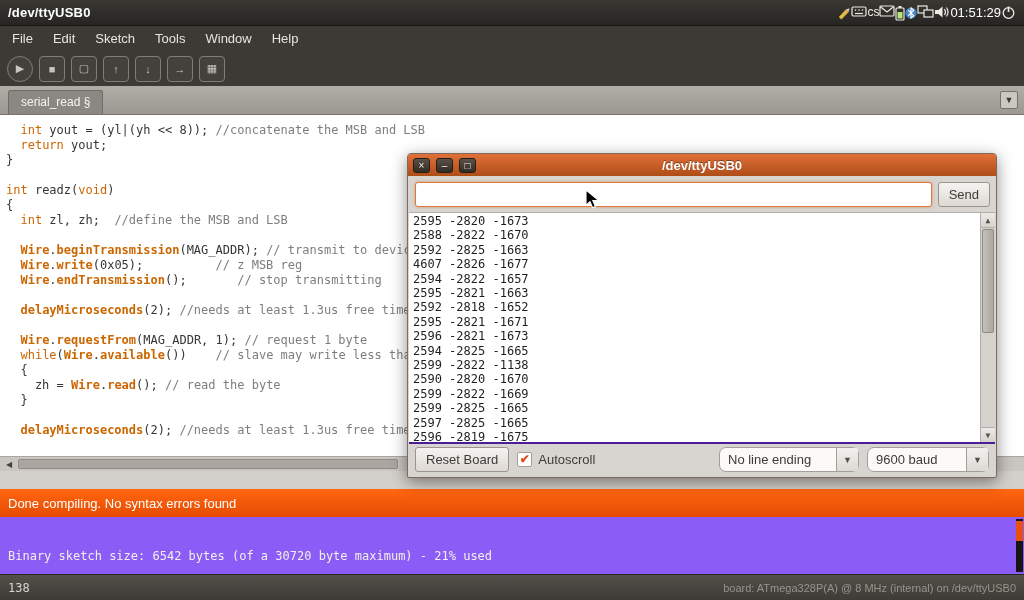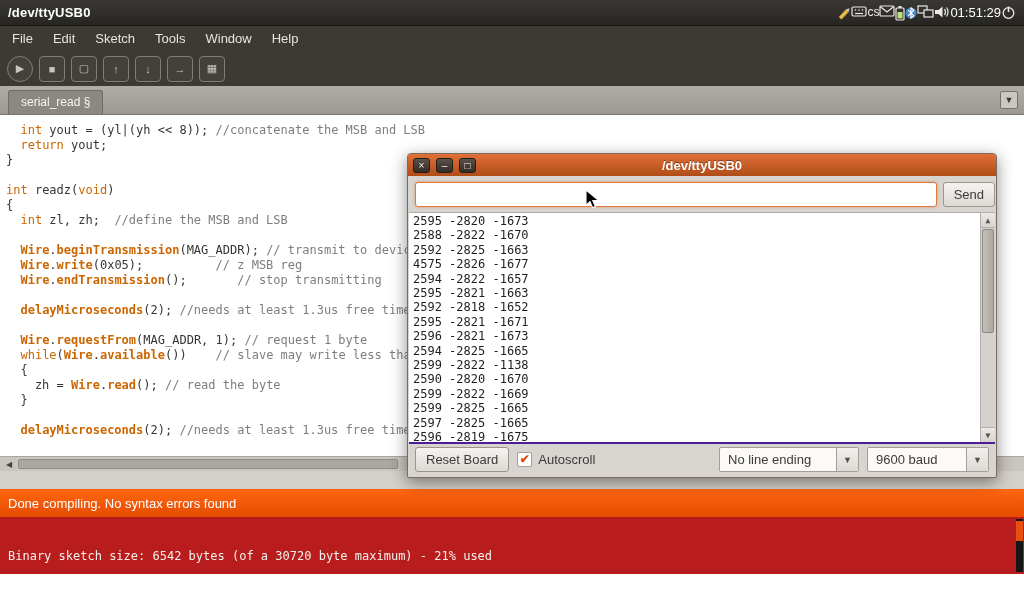--- a/index.html
+++ b/index.html
@@ -60,21 +60,21 @@
   .hs-thumb{position:absolute;left:18px;width:380px;top:2px;height:10px;
     background:#aba69f;border:1px solid #918d86;border-radius:2px}
   .strip{position:absolute;top:471px;height:18px;width:100%;background:#d3cfca}
 
   
   .statusbar{position:absolute;top:489px;height:28px;width:100%;
     background:linear-gradient(#ff6712,#e64b00);color:#fff;font-size:13px;
     display:flex;align-items:center;padding:8px 8px}
 
   
-  .console{position:absolute;top:517px;height:57px;width:100%;background:#b91c1c;
+  .console{position:absolute;top:517px;height:57px;width:100%;background:#8b5cf6;
     color:#f2f0ea;font-family:"DejaVu Sans Mono",monospace;font-size:12px;
     padding:32px 0 0 8px}
   .console-scroll{position:absolute;right:1px;top:519px;width:7px;height:53px;
     background:#151515}
   .console-thumb{position:absolute;top:2px;left:0;width:7px;height:20px;background:#e8500f}
 
   
   .footer{position:absolute;top:574px;height:26px;width:100%;
     background:linear-gradient(#53504a,#3e3b36);border-top:1px solid #2a2824;
     display:flex;align-items:center;padding:0 8px;font-size:12px}
@@ -85,21 +85,21 @@
   .dialog{position:absolute;left:407px;top:153px;width:590px;height:325px;
     background:#d8d4d0;border:1px solid #7e6a5a;border-radius:4px 4px 2px 2px;
     box-shadow:0 4px 16px rgba(0,0,0,.45);z-index:40}
   .dlg-title{height:22px;background:linear-gradient(#e1703a,#af4d17);
     border-radius:3px 3px 0 0;display:flex;align-items:center;padding:0 5px;position:relative}
   .win-btn{width:17px;height:15px;margin-right:6px;border:1px solid #241d15;
     border-radius:3px;background:linear-gradient(#5a5148,#332c25);color:#f1ede8;
     font-size:10px;line-height:13px;text-align:center}
   .dlg-title-text{position:absolute;left:0;right:0;text-align:center;color:#fff;
     font-weight:bold;font-size:13px;text-shadow:0 -1px 0 rgba(0,0,0,.4);pointer-events:none}
-  .dlg-sendrow{display:flex;align-items:center;padding:6px 1px 5px 7px;gap:6px}
+  .dlg-sendrow{display:flex;align-items:center;padding:6px 6px 5px 7px;gap:6px}
   .send-input{flex:1;height:25px;border:1px solid #dd7a3e;border-radius:3px;
     background:#fff;box-shadow:0 0 3px rgba(221,122,62,.7);font-size:13px;
     padding:0 6px;outline:none;font-family:"Liberation Sans",sans-serif}
   .btn{height:25px;padding:0 10px;background:linear-gradient(#f5f3f1,#ddd9d4);
     border:1px solid #9b948c;border-radius:3px;font-size:13px;color:#3d3b38;
     font-family:"Liberation Sans",sans-serif}
   .dlg-output{position:absolute;left:1px;right:1px;top:58px;height:232px;
     background:#fff;border-top:1px solid #b2aea9;border-bottom:2px solid #4c1d95;
     font-family:"DejaVu Sans Mono",monospace;font-size:12px;line-height:14.4px;
     color:#1e1e1e;padding:1px 20px 0 4px;overflow:hidden}
@@ -111,21 +111,21 @@
   .vs-btn.bottom{position:absolute;bottom:0;left:0;right:0;border-top:1px solid #b2aea9;border-bottom:none}
   .vs-thumb{position:absolute;top:16px;left:1px;width:12px;height:104px;
     background:linear-gradient(90deg,#c4c0ba,#aca79f);border:1px solid #8e8a83;border-radius:2px}
   .dlg-controls{position:absolute;left:0;right:0;bottom:0;height:35px;
     display:flex;align-items:center;padding:0 7px;gap:8px}
   .chk-wrap{display:flex;align-items:center;gap:6px}
   .checkbox{width:15px;height:15px;background:#fff;border:1px solid #a39e98;
     border-radius:2px;color:#dd4814;font-size:12px;line-height:13px;
     text-align:center;font-weight:bold}
   .chk-label{font-size:13px;color:#3d3b38}
-  .combo{height:25px;background:#fbfaf9;border:1px solid #a39e98;border-radius:2px;
+  .combo{height:25px;background:#fbfaf9;border:1px solid #a39e98;border-radius:7px;
     display:flex;align-items:center}
   .combo-text{padding:0 8px;font-size:13px;color:#3d3b38;flex:1;white-space:nowrap}
   .combo-arrow{width:22px;align-self:stretch;border-left:1px solid #a39e98;
     display:flex;align-items:center;justify-content:center;font-size:9px;
     color:#55524d;background:linear-gradient(#f2f0ee,#ddd9d4);border-radius:0 2px 2px 0}
   .combo.line-ending{width:140px;margin-left:auto}
   .combo.baud{width:122px}
 
   .cursor{position:absolute;left:584px;top:189px;z-index:60;pointer-events:none}
 </style>
@@ -269,38 +269,42 @@
     <span>Done compiling. No syntax errors found</span>
   </div>
 
   <div class="console">
     <span>Binary sketch size: 6542 bytes (of a 30720 byte maximum) - 21% used</span>
   </div>
   <div class="console-scroll">
     <div class="console-thumb"></div>
   </div>
 
+  <div class="footer">
+    <span class="footer-line">138</span>
+    <span class="footer-board">board: ATmega328P(A) @ 8 MHz (internal) on /dev/ttyUSB0</span>
+  </div>
 
   <div class="dialog">
     <div class="dlg-title">
       <div class="win-btn"><span>×</span></div>
       <div class="win-btn"><span>–</span></div>
       <div class="win-btn"><span>□</span></div>
       <div class="dlg-title-text">/dev/ttyUSB0</div>
     </div>
     <div class="dlg-sendrow">
       <input class="send-input" type="text" value="" style="">
       <button class="btn">Send</button>
     </div>
     <div class="dlg-output">
       <div>
           <div class="serial-line">2595 -2820 -1673</div>
           <div class="serial-line">2588 -2822 -1670</div>
           <div class="serial-line">2592 -2825 -1663</div>
-          <div class="serial-line">4575 -2826 -1677</div>
+          <div class="serial-line">4607 -2826 -1677</div>
           <div class="serial-line">2594 -2822 -1657</div>
           <div class="serial-line">2595 -2821 -1663</div>
           <div class="serial-line">2592 -2818 -1652</div>
           <div class="serial-line">2595 -2821 -1671</div>
           <div class="serial-line">2596 -2821 -1673</div>
           <div class="serial-line">2594 -2825 -1665</div>
           <div class="serial-line">2599 -2822 -1138</div>
           <div class="serial-line">2590 -2820 -1670</div>
           <div class="serial-line">2599 -2822 -1669</div>
           <div class="serial-line">2599 -2825 -1665</div>

